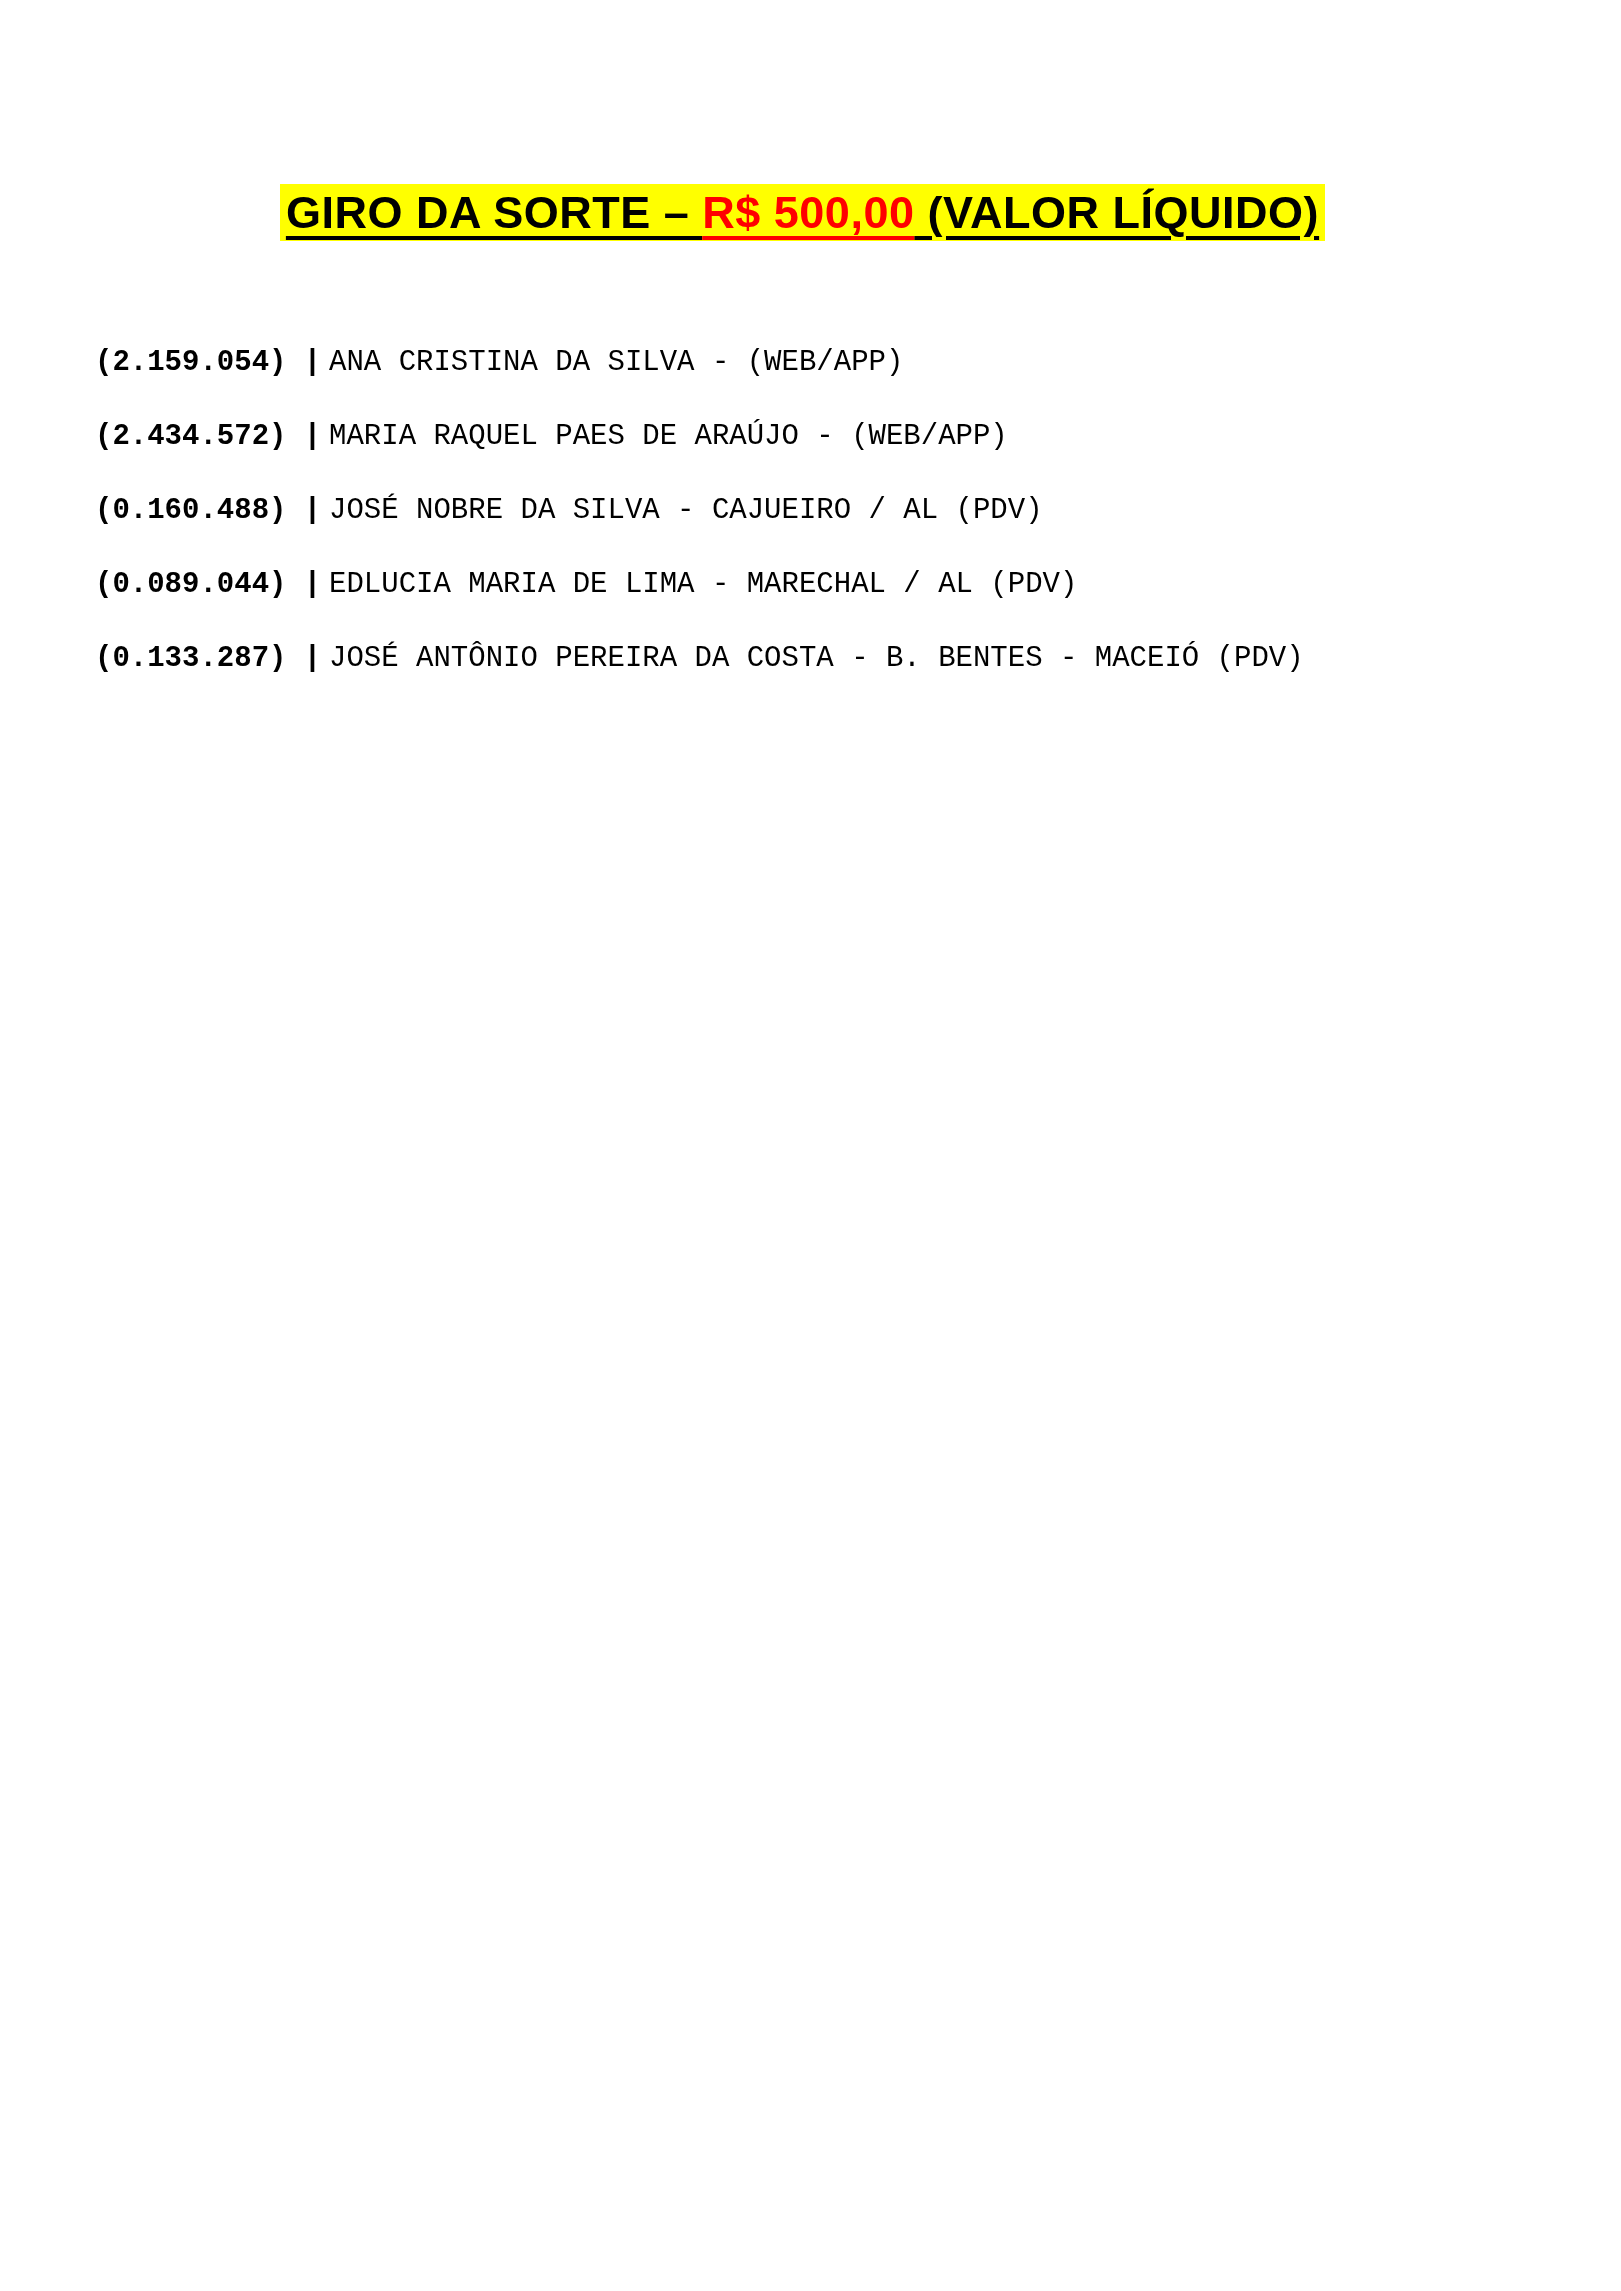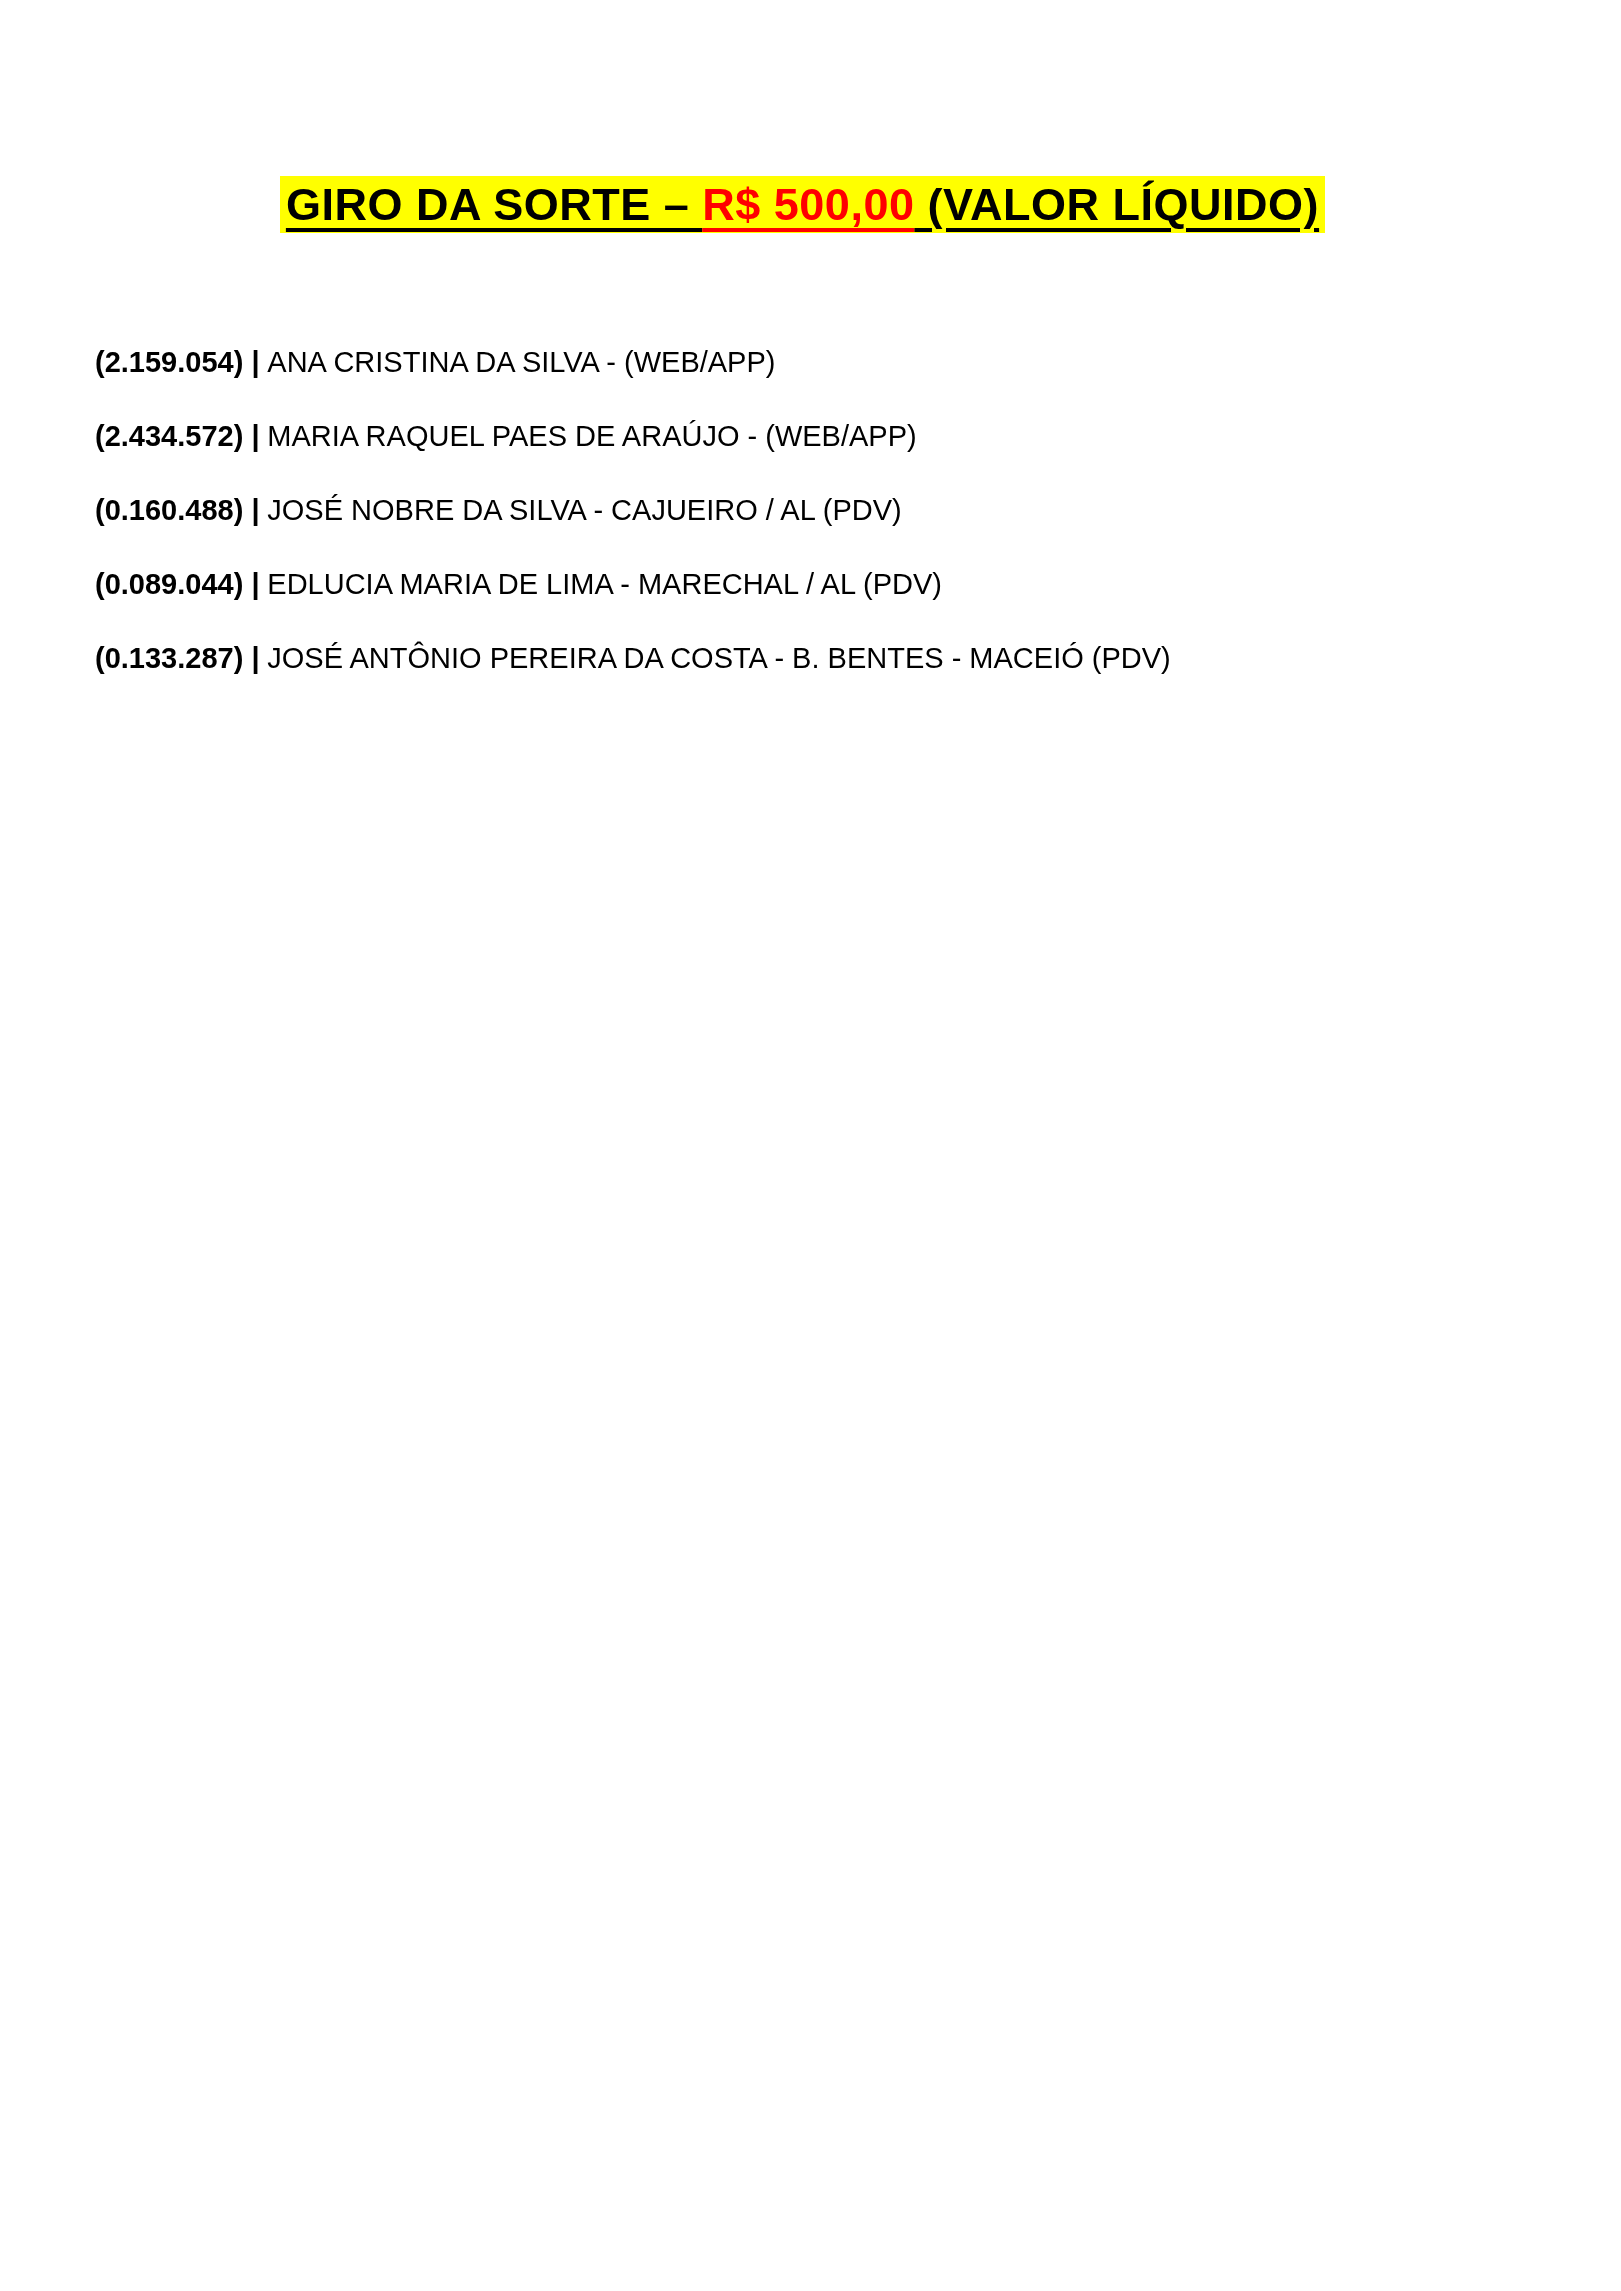--- a/index.html
+++ b/index.html
@@ -12,21 +12,21 @@
     background: #ffffff;
     font-family: "Liberation Sans", sans-serif;
     position: relative;
     overflow: hidden;
   }
   .doc-title {
     position: absolute;
     top: 176px;
     left: 0;
     right: 16px;
-    margin: 0;
+    margin: 8px;
     text-align: center;
     font-size: 45px;
     font-weight: bold;
     line-height: 57px;
     letter-spacing: 0.5px;
     white-space: nowrap;
   }
   .doc-title .hl {
     background: #ffff00;
     padding: 2.9px 5.9px;
@@ -40,20 +40,21 @@
   .seg-red   { color: #ff0000; }
   .winners-list {
     position: absolute;
     top: 346px;
     left: 95px;
     margin: 0;
     padding: 0;
     list-style: none;
     font-size: 29px;
     color: #000000;
+    font-family: Liberation Mono, monospace;
   }
   .winners-list li {
     line-height: 33px;
     margin: 0 0 41px 0;
     white-space: nowrap;
   }
   .entry-code {
     font-weight: bold;
   }
   .entry-name {

